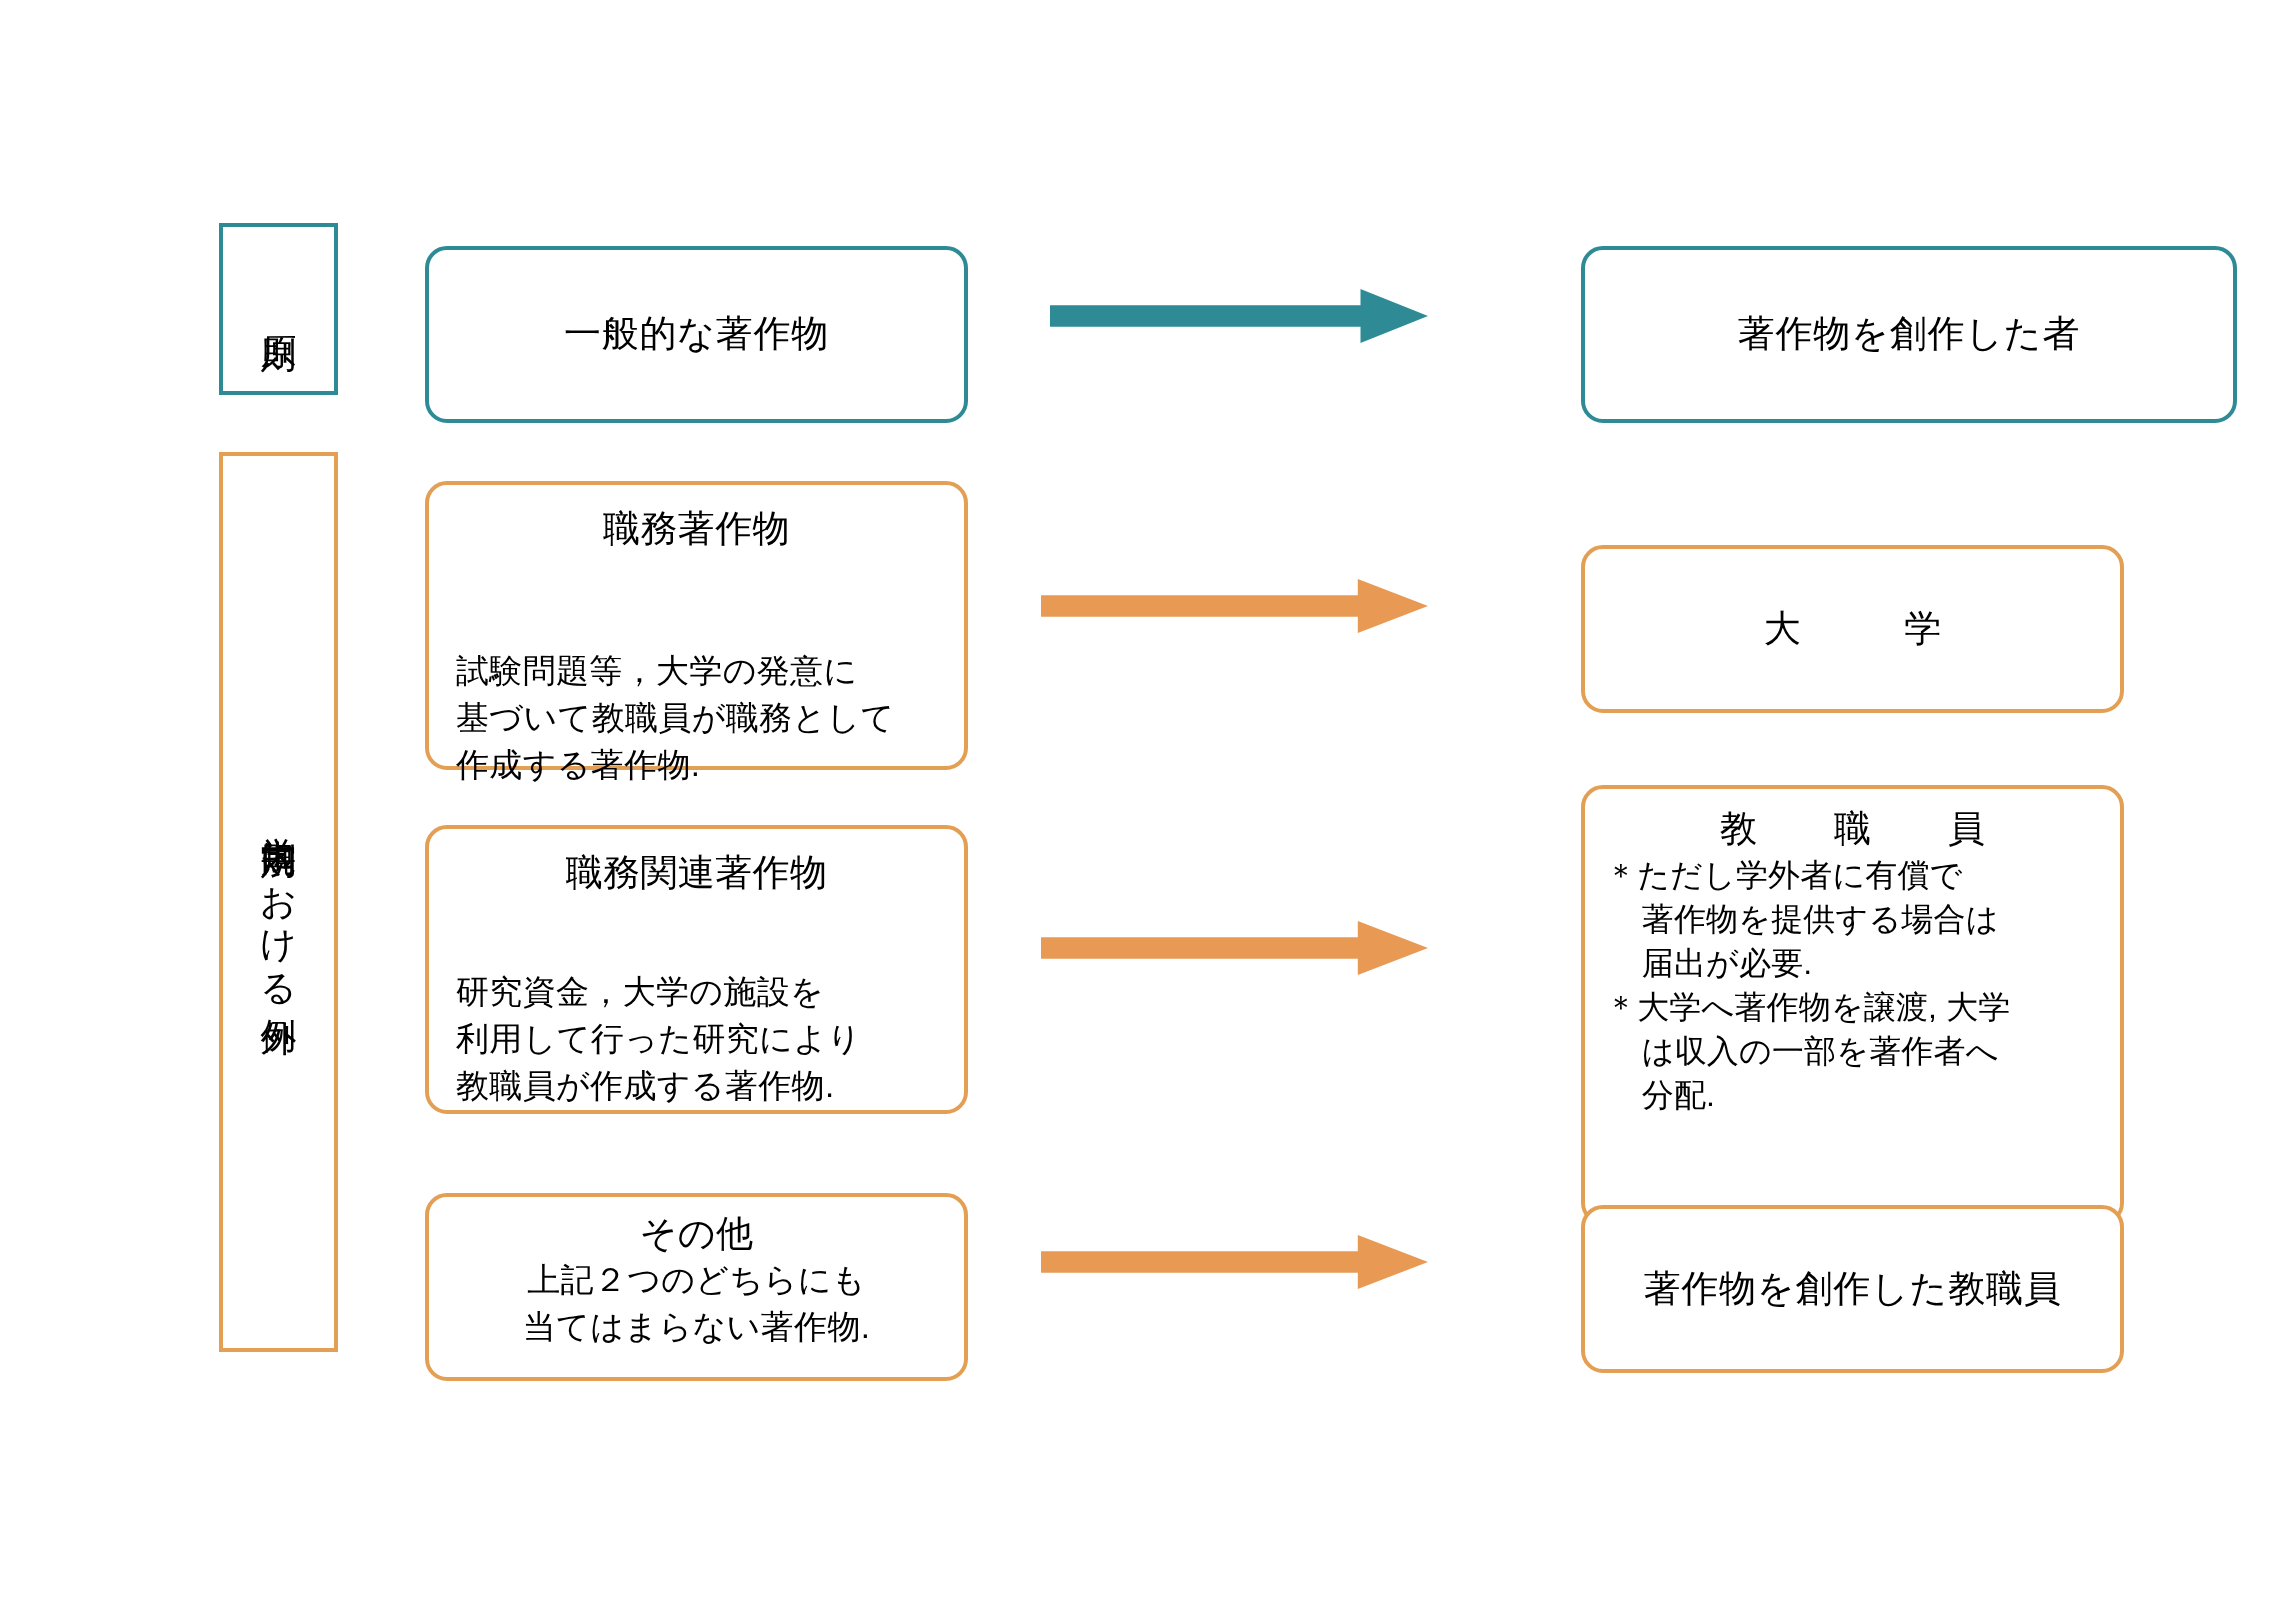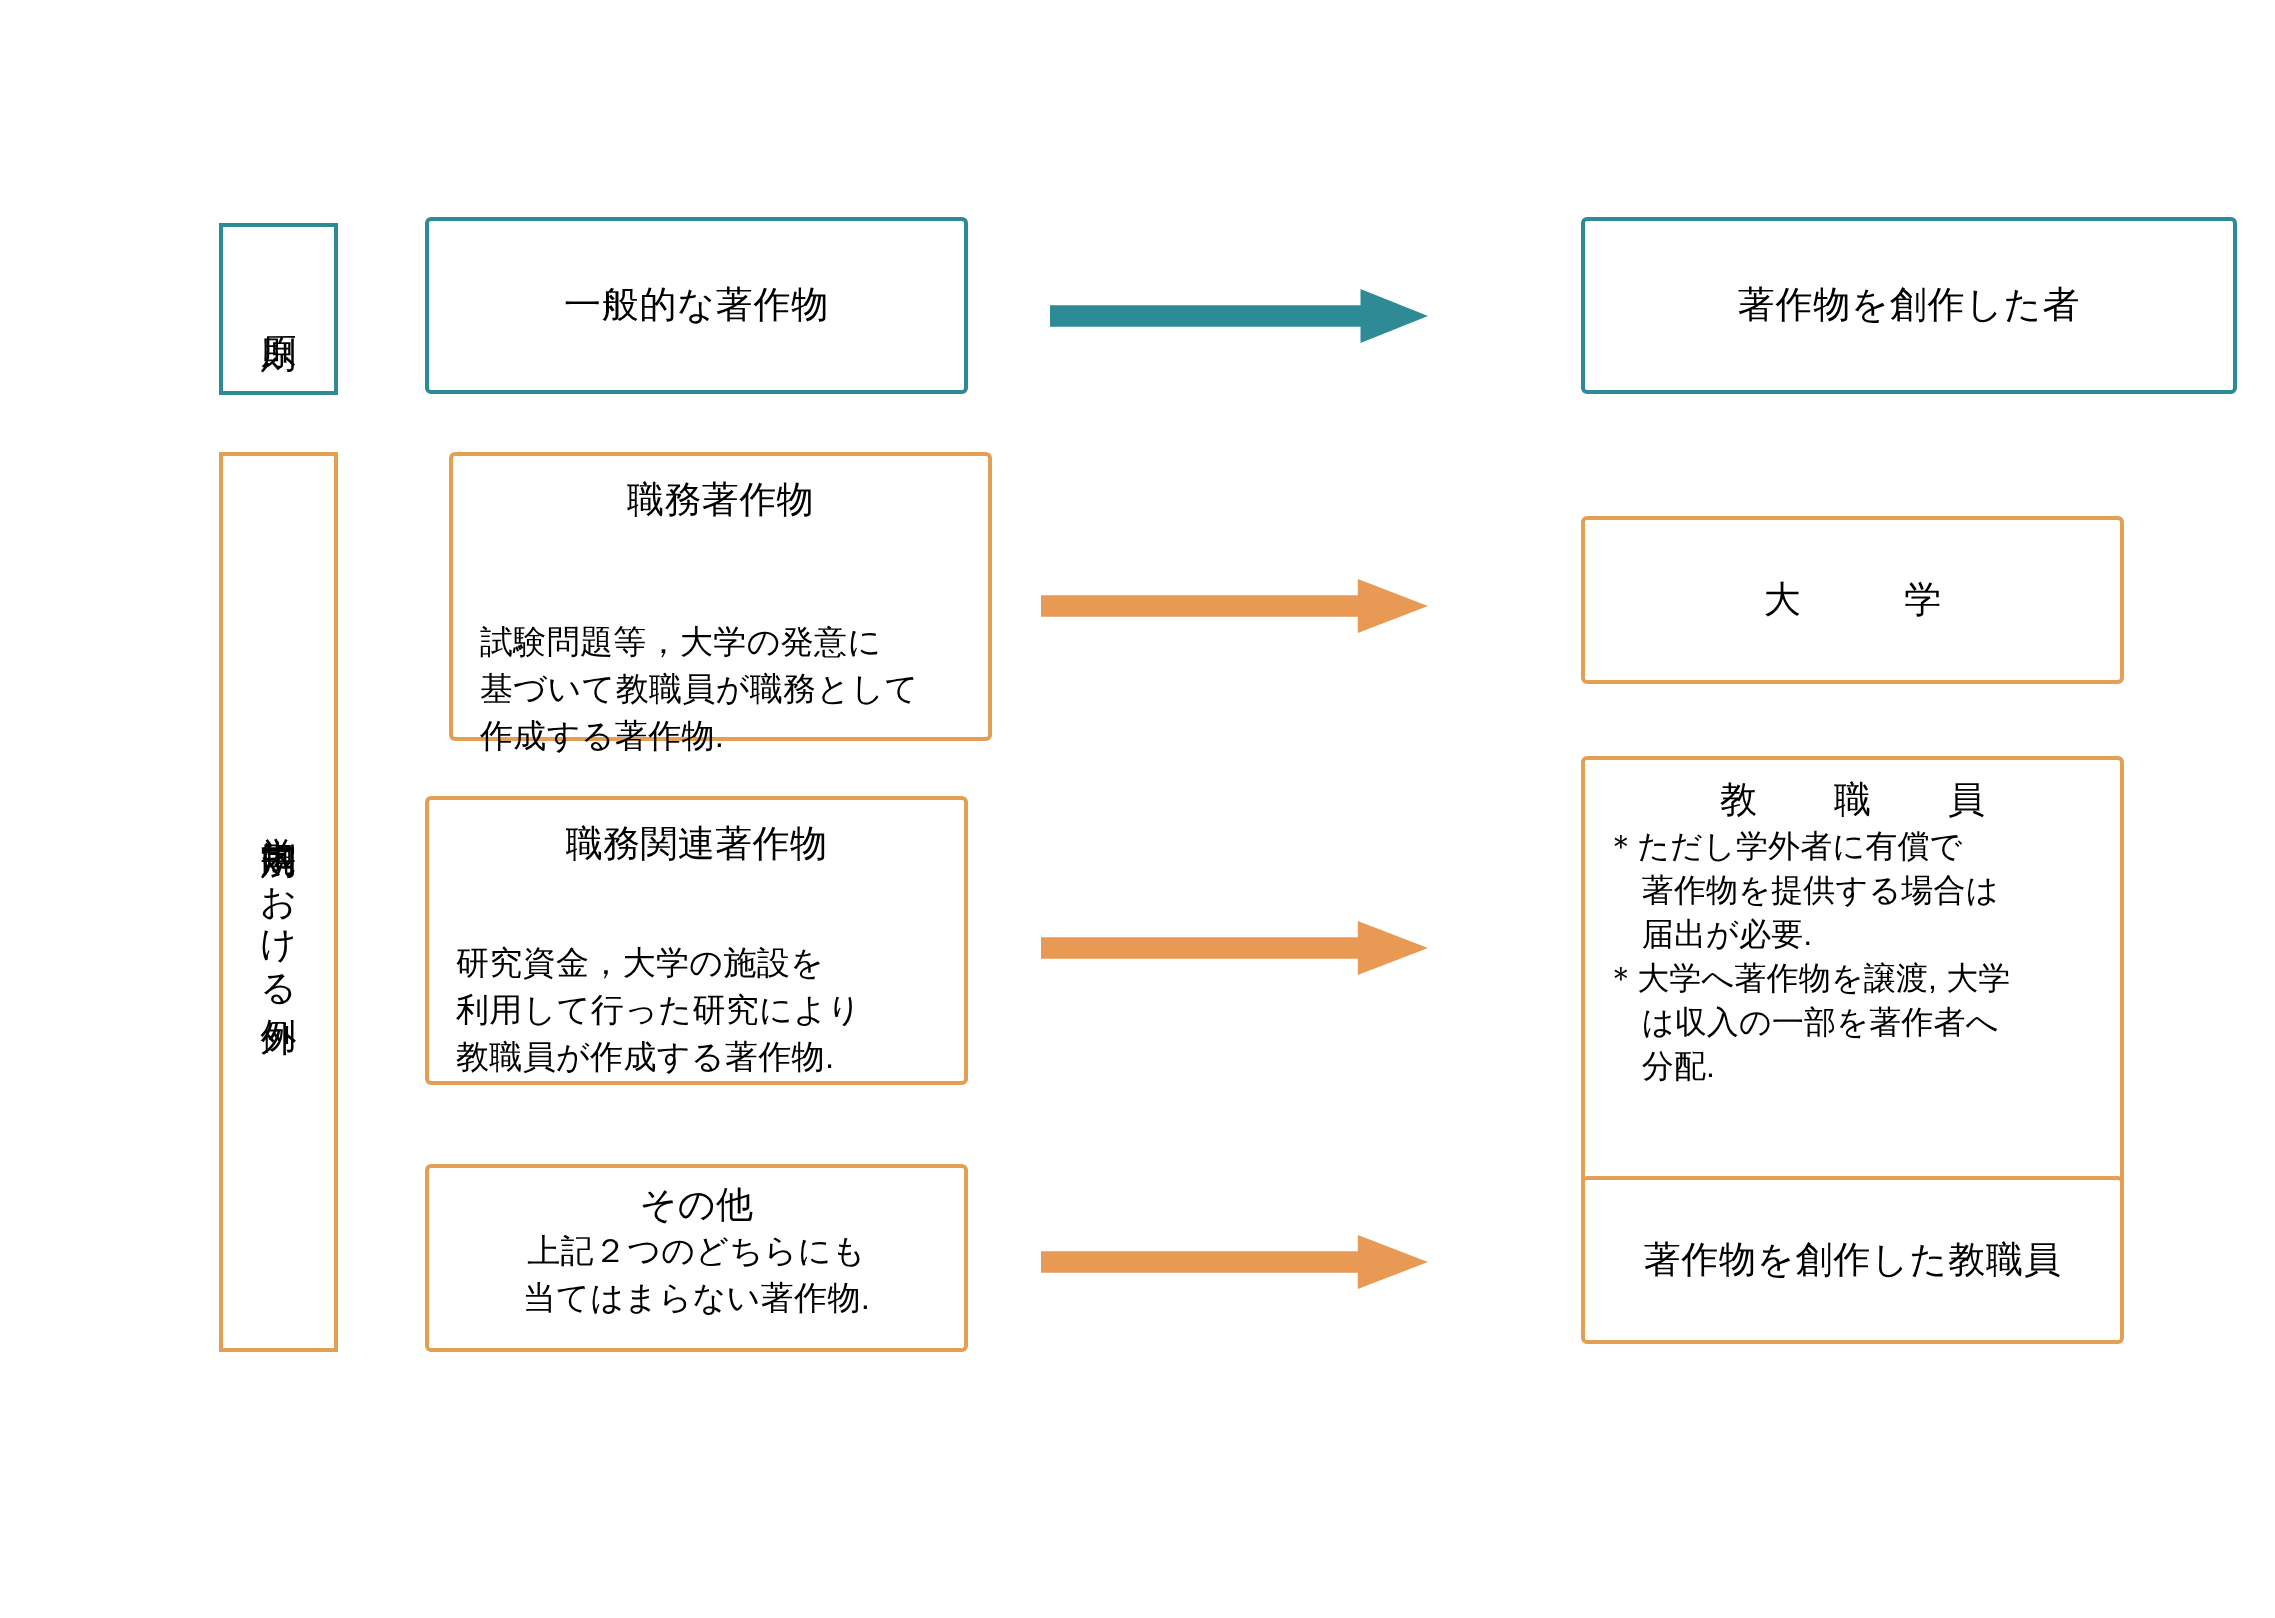--- a/index.html
+++ b/index.html
@@ -24,21 +24,22 @@
     position: absolute;
     box-sizing: border-box;
     background: #ffffff;
     display: flex;
     flex-direction: column;
     align-items: center;
     justify-content: center;
     text-align: center;
   }
   .rounded {
-    border-radius: 6px;
+    border-radius: 22px;
+    margin-top: 29px;
   }
   .teal-border { border: 4.5px solid #2E8B96; }
   .orange-border { border: 4.5px solid #E3A055; }
 
   
   .vlabel {
     position: absolute;
     box-sizing: border-box;
     background: #ffffff;
     display: flex;
@@ -122,21 +123,21 @@
   </div>
 
   <svg class="arrow" style="left:1049px; top:289px;" width="380" height="54" viewBox="0 0 420 60">
     <path d="M0 18 L345 18 L345 0 L420 30 L345 60 L345 42 L0 42 Z" fill="#2E8B96"></path>
   </svg>
 
   <div class="box rounded teal-border" style="left:1581px; top:217px; width:656px; height:177px;">
     <div class="single-line">著作物を創作した者</div>
   </div>
 
-  <div class="box rounded orange-border" style="left:449px; top:452px; width:543px; height:289px; justify-content:flex-start; padding-top:20px;gap:48px;">
+  <div class="box rounded orange-border" style="left:425px; top:452px; width:543px; height:289px; justify-content:flex-start; padding-top:20px;gap:48px;">
     <div class="title-line">職務著作物</div>
     <div class="gap-sm"></div>
     <div class="body-block">
       <span class="ln">試験問題等，大学の発意に</span>
       <span class="ln">基づいて教職員が職務として</span>
       <span class="ln">作成する著作物.</span>
     </div>
   </div>
 
   <svg class="arrow" style="left:1040px; top:579px;" width="389" height="54" viewBox="0 0 430 60">

